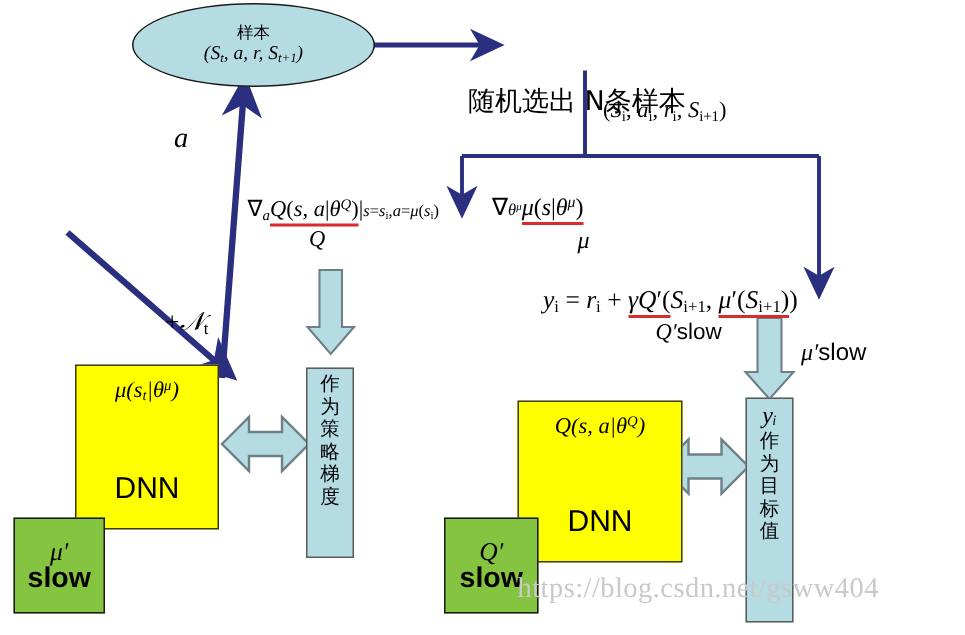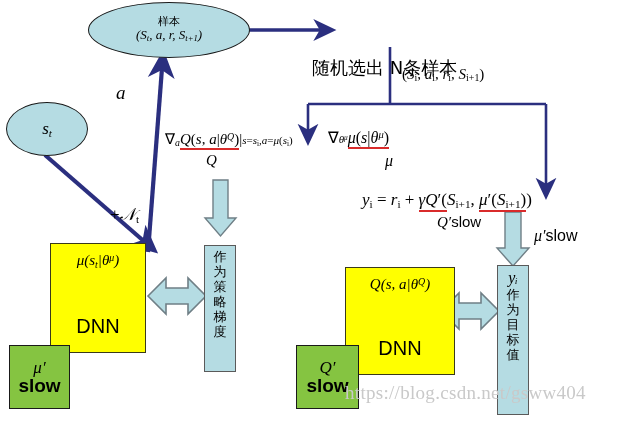--- a/index.html
+++ b/index.html
@@ -199,23 +199,20 @@
       <path d="M441,311 L459,293 L459,303 L481,303 L481,293 L499,311
                L481,329 L481,319 L459,319 L459,329 Z" fill="#b5dce3" stroke="#6f7f86" stroke-width="1.6"></path>
     </g>
   </svg>
 
   <div class="node ellipse" style="left:88px; top:2px; width:162px; height:56px;">
     <span class="ell-line1">样本</span>
     <span class="ell-line2">(<i>S</i><sub>t</sub>, <i>a</i>, <i>r</i>, <i>S</i><sub>t+1</sub>)</span>
   </div>
 
-  <div class="node ellipse" style="left:6px; top:102px; width:82px; height:54px;">
-    <span class="ell-st"><i>s</i><sub>t</sub></span>
-  </div>
 
 
   <div class="txt math" style="left:116px; top:82px; font-size:19px; font-style:italic;">a</div>
 
   <div class="txt math" style="left:110px; top:205px; font-size:17px;text-align:center;">+<i>𝒩</i><sub>t</sub></div>
 
   <div class="txt hani" style="left:312px; top:57px; font-size:18px; line-height:1.24;">
     <span class="ch">随机选出</span>
     <span class="ch">N条样本</span>
   </div>

